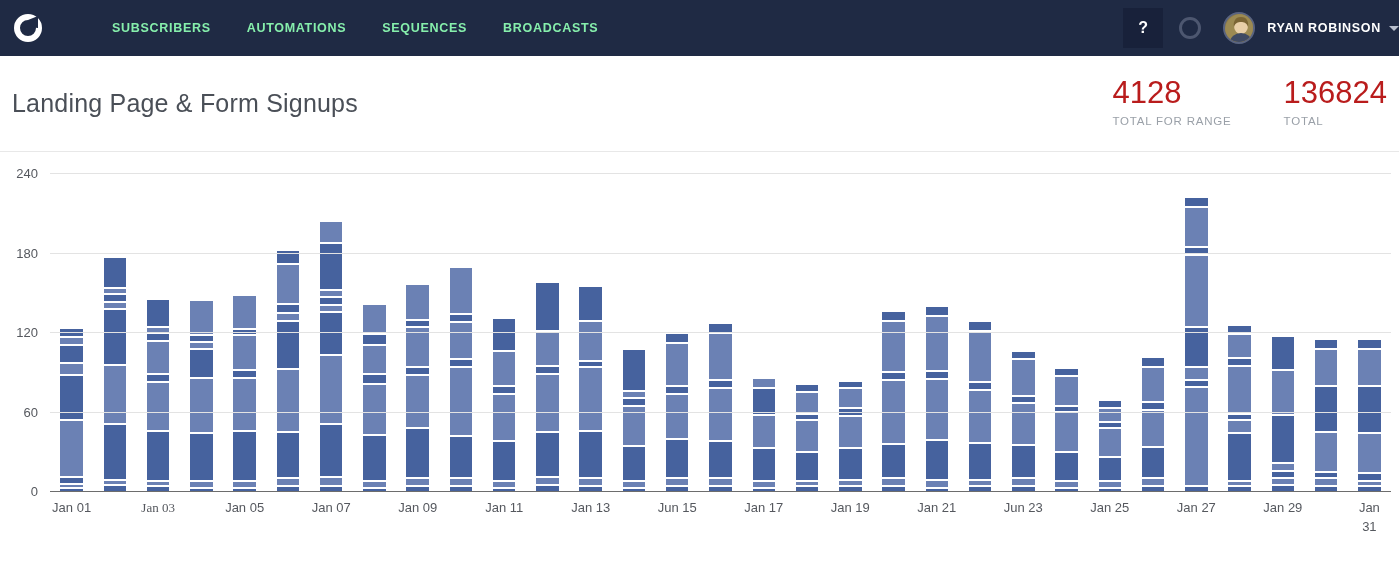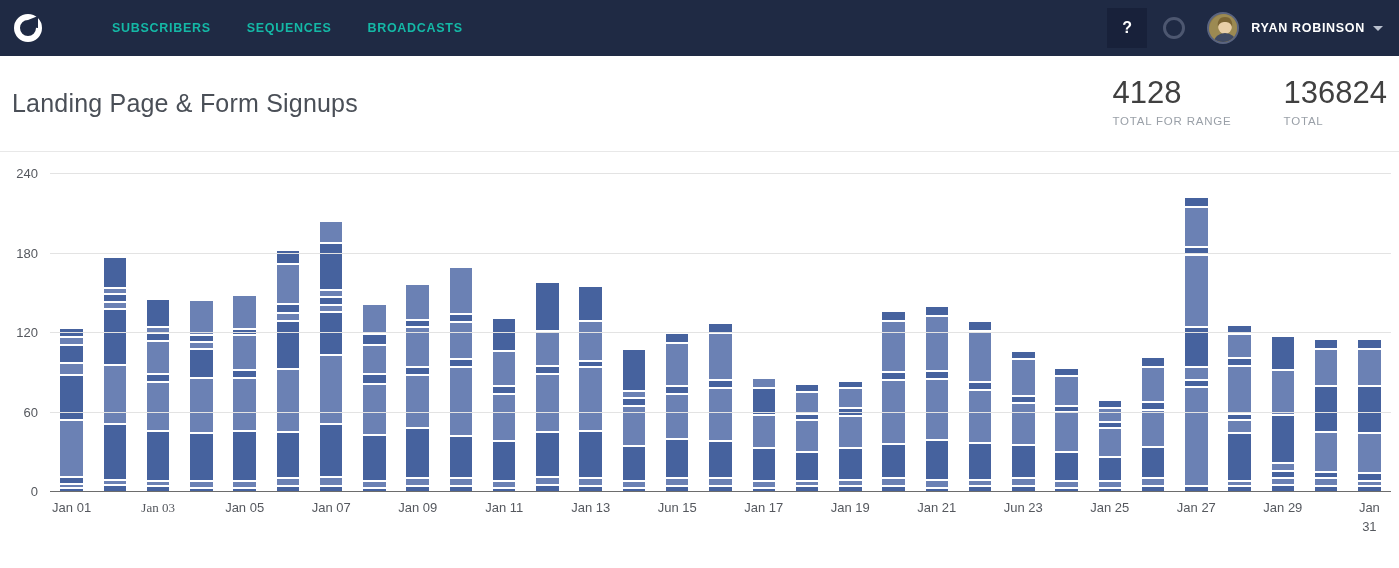--- a/index.html
+++ b/index.html
@@ -26,21 +26,21 @@
   .brand svg { display: block; }
 
   .nav-items {
     display: flex;
     align-items: stretch;
     margin-left: 38px;
   }
   .nav-item {
     display: flex; align-items: center;
     padding: 0 18px;
-    color: #14b8a6;
+    color: #86efac;
     font-size: 12.5px;
     font-weight: bold;
     letter-spacing: 0.7px;
     position: relative;
     cursor: pointer;
     white-space: nowrap;
   }
   .nav-item.active { color: #ffffff; }
   .nav-item.active::before {
     content: "";
@@ -66,21 +66,20 @@
   }
   .ring-icon {
     width: 22px; height: 22px;
     border: 3px solid #4d5770;
     border-radius: 50%;
     margin-right: 22px;
     cursor: pointer;
   }
   .user-menu {
     display: flex; align-items: center;
-    padding-right: 16px;
     cursor: pointer;
   }
   .avatar {
     width: 32px; height: 32px;
     border-radius: 50%;
     border: 2px solid #5a6party;
     border: 2px solid #5a6480;
     overflow: hidden;
     margin-right: 12px;
     background: #8a7a4a;
@@ -119,21 +118,21 @@
   .stats {
     margin-left: auto;
     display: flex;
     align-items: flex-start;
     gap: 52px;
     padding-bottom: 4px;
   }
   .stat { text-align: left; }
   .stat-value {
     font-size: 31px;
-    color: #404040;
+    color: #b91c1c;
     font-weight: normal;
     line-height: 1.1;
   }
   .stat-label {
     font-size: 11.5px;
     color: #9aa0a8;
     letter-spacing: 0.8px;
     margin-top: 4px;
   }
   .daterange {
@@ -229,20 +228,21 @@
 <div class="topnav">
   <div class="brand">
     <svg width="34" height="34" viewBox="0 0 34 34">
       <path d="M17 3 A14 14 0 1 0 17 31 A14 14 0 0 0 17 3 Z M17 9 A8 8 0 1 1 9 17 A8 8 0 0 1 17 9 Z" fill="#ffffff"></path>
       <path d="M17 9 L27 5 L27 17 A10 10 0 0 1 17 9 Z" fill="#1F2A44"></path>
     </svg>
   </div>
 
   <div class="nav-items">
     <div class="nav-item">SUBSCRIBERS</div>
+    <div class="nav-item">AUTOMATIONS</div>
     <div class="nav-item">SEQUENCES</div>
     <div class="nav-item">BROADCASTS</div>
   </div>
 
   <div class="nav-right">
     <div class="help-btn">?</div>
     <div class="ring-icon"></div>
     <div class="user-menu">
       <div class="avatar">
         <svg width="32" height="32" viewBox="0 0 32 32">

